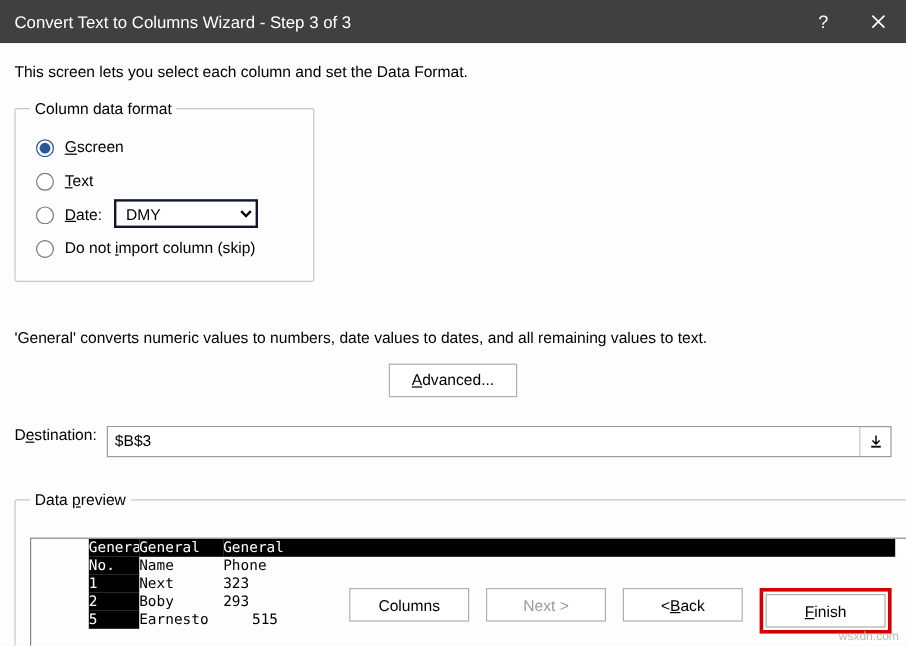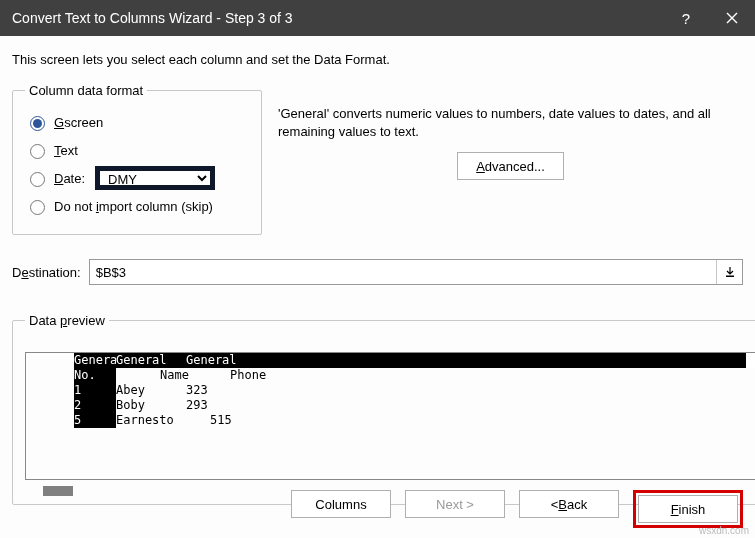--- a/index.html
+++ b/index.html
@@ -33,42 +33,42 @@
     position: relative;
   }
   .desc { margin: 6px 0 16px 0; }
   fieldset {
     border: 1px solid #c8c8c8;
     border-radius: 2px;
     margin: 0;
     padding: 10px 12px 14px 12px;
   }
   legend { padding: 0 4px; }
-  .top-row { display: flex; gap: 16px; }
+  .top-row { display: flex; gap: 16px; flex-direction: column; }
   .col-format { width: 250px; }
   .radio-row { display: flex; align-items: center; height: 28px; gap: 6px; }
   .radio-row label u { text-decoration: underline; }
   .radio-row input[type=radio] { accent-color: #2b579a; width:15px; height:15px;}
   .date-select {
     height: 24px; width: 120px; margin-left: 4px;
-    border: 5px solid #0f172a; background:#fff;
+    border: 2px solid #0f172a; background:#fff;
     padding: 0 4px; font-size: 13px;
   }
   .right-side { flex: 1; padding-top: 22px; }
   .right-desc { margin-bottom: 12px; line-height: 1.35; }
   .adv-wrap { display:flex; justify-content:center; }
   .btn {
     background: #fff; border: 1px solid #b0b0b0;
     height: 28px; padding: 0 18px; font-size: 13px;
     display:inline-flex; align-items:center; justify-content:center;
     cursor: pointer;
   }
   .btn[disabled] { color: #9a9a9a; cursor: default; }
   .dest-row {
-    display: flex; align-items: center; gap: 8px;
+    display: flex; gap: 8px;
     margin-top: 24px;
   }
   .dest-input-wrap {
     flex: 1; display: flex; align-items: stretch;
     border: 1px solid #9a9a9a; background:#fff; height: 26px;
   }
   .dest-input {
     flex: 1; border: none; outline: none; padding: 0 6px; font-size: 13px;
   }
   .range-btn {
@@ -169,22 +169,22 @@
           </svg>
       </div>
     </div>
   </div>
 
   <fieldset class="preview-fs">
     <legend>Data <u>p</u>review</legend>
     <div class="preview-box">
       <div class="preview-inner" id="preview-inner">
           <div class="hdr-row"><span class="hdr-cell" style="width:42px">Genera</span><span class="hdr-cell" style="width:70px">General</span><span class="hdr-cell" style="width:560px">General</span></div>
-          <div><span class="data-cell" style="width:42px;background:#000;color:#fff;">No.</span><span class="data-cell" style="width:70px;margin-left:44px;">Name</span><span class="data-cell" style="width:560px;">Phone</span></div>
-          <div><span class="data-cell" style="width:42px;background:#000;color:#fff;">1</span><span class="data-cell" style="width:70px;">Abey</span><span class="data-cell" style="width:560px;">323</span></div>
+          <div><span class="data-cell" style="width:42px;background:#000;color:#fff;">No.</span><span class="data-cell" style="width:70px;">Name</span><span class="data-cell" style="width:560px;">Phone</span></div>
+          <div><span class="data-cell" style="width:42px;background:#000;color:#fff;">1</span><span class="data-cell" style="width:70px;">Next</span><span class="data-cell" style="width:560px;">323</span></div>
           <div><span class="data-cell" style="width:42px;background:#000;color:#fff;">2</span><span class="data-cell" style="width:70px;">Boby</span><span class="data-cell" style="width:560px;">293</span></div>
           <div><span class="data-cell" style="width:42px;background:#000;color:#fff;">5</span><span class="data-cell" style="width:70px;">Earnesto</span><span class="data-cell" style="width:560px;margin-left:24px;">515</span></div>
         </div>
       <div class="pv-scrollbar">
           <div class="pv-thumb"></div>
         </div>
     </div>
     <div class="h-scroll">
         <div class="h-thumb"></div>
       </div>

